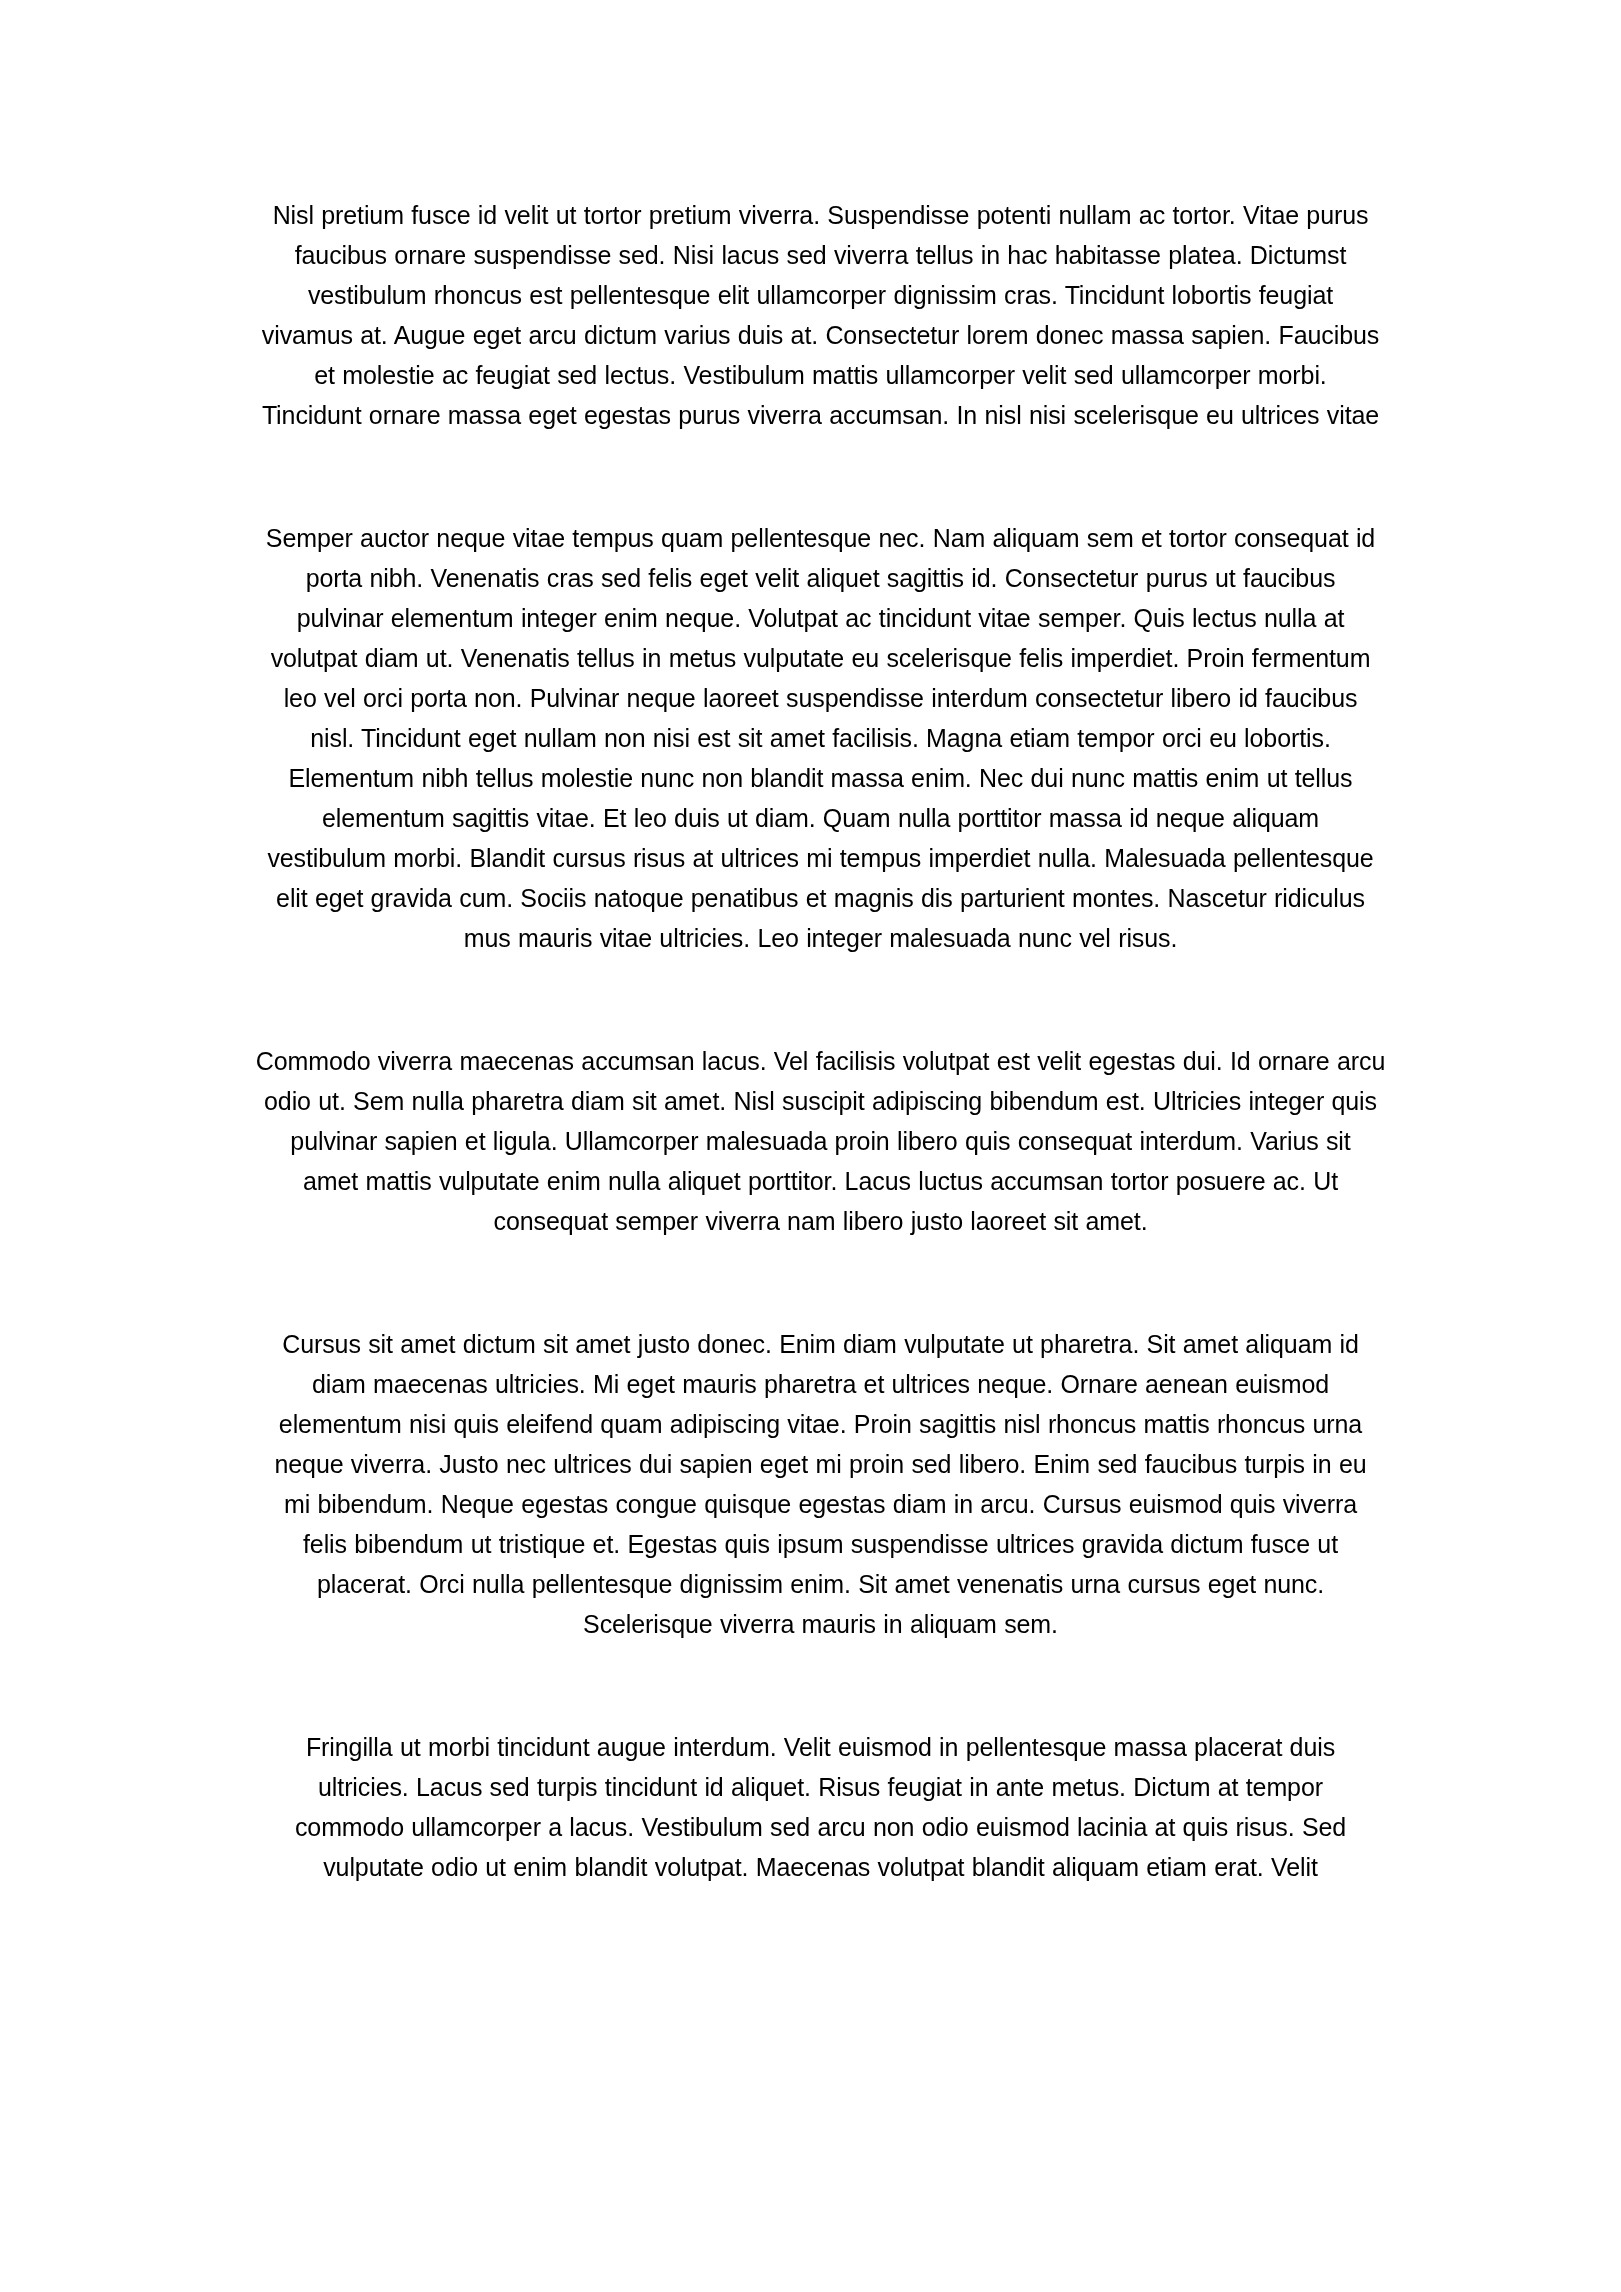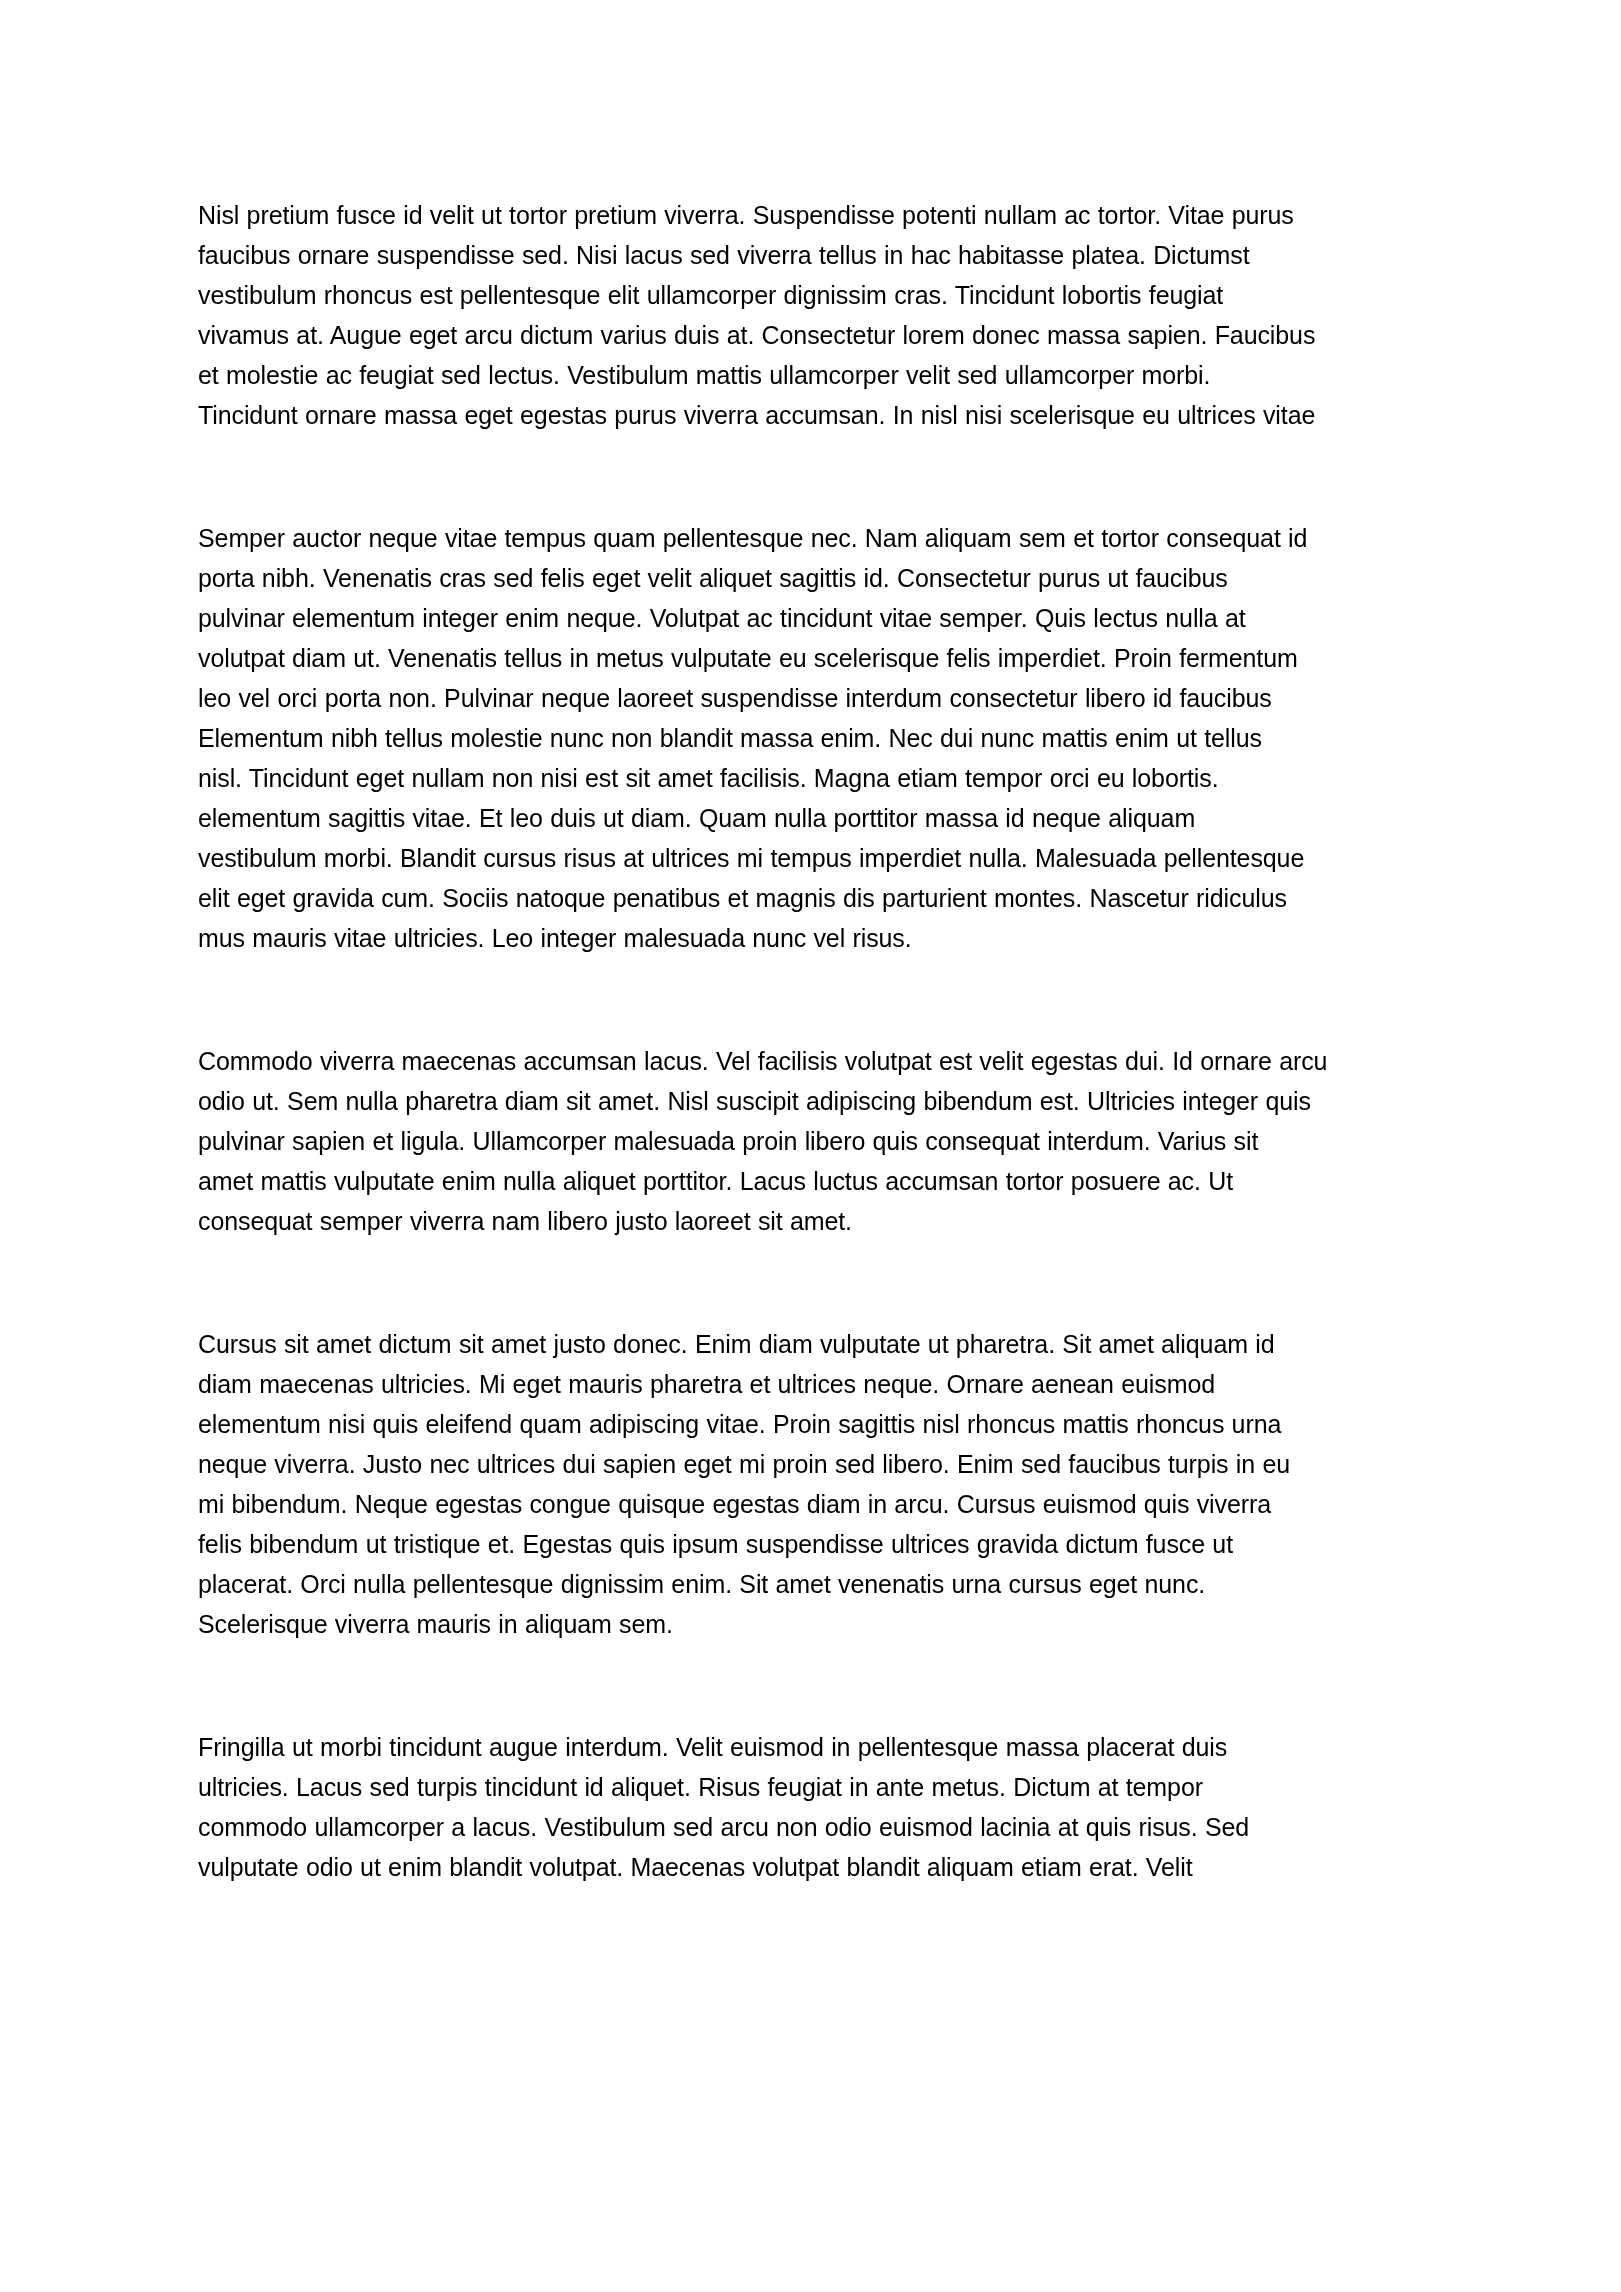--- a/index.html
+++ b/index.html
@@ -13,20 +13,21 @@
       position: relative;
       overflow: hidden;
     }
     .page {
       position: absolute;
       left: 0;
       top: 0;
       width: 1621px;
       height: 1853px;
       background: #ffffff;
+      text-align: center;
     }
     .body-text {
       position: absolute;
       left: 198px;
       top: 195px;
       width: 1245px;
       color: #000000;
       font-family: "Liberation Sans", sans-serif;
       font-size: 25px;
       line-height: 40px;
@@ -57,22 +58,22 @@
       <span class="line">et molestie ac feugiat sed lectus. Vestibulum mattis ullamcorper velit sed ullamcorper morbi.</span>
       <span class="line">Tincidunt ornare massa eget egestas purus viverra accumsan. In nisl nisi scelerisque eu ultrices vitae</span>
     </p>
 
     <p class="paragraph">
       <span class="line">Semper auctor neque vitae tempus quam pellentesque nec. Nam aliquam sem et tortor consequat id</span>
       <span class="line">porta nibh. Venenatis cras sed felis eget velit aliquet sagittis id. Consectetur purus ut faucibus</span>
       <span class="line">pulvinar elementum integer enim neque. Volutpat ac tincidunt vitae semper. Quis lectus nulla at</span>
       <span class="line">volutpat diam ut. Venenatis tellus in metus vulputate eu scelerisque felis imperdiet. Proin fermentum</span>
       <span class="line">leo vel orci porta non. Pulvinar neque laoreet suspendisse interdum consectetur libero id faucibus</span>
+      <span class="line">nisl. Tincidunt eget nullam non nisi est sit amet facilisis. Magna etiam tempor orci eu lobortis.</span>
       <span class="line">Elementum nibh tellus molestie nunc non blandit massa enim. Nec dui nunc mattis enim ut tellus</span>
-      <span class="line">nisl. Tincidunt eget nullam non nisi est sit amet facilisis. Magna etiam tempor orci eu lobortis.</span>
       <span class="line">elementum sagittis vitae. Et leo duis ut diam. Quam nulla porttitor massa id neque aliquam</span>
       <span class="line">vestibulum morbi. Blandit cursus risus at ultrices mi tempus imperdiet nulla. Malesuada pellentesque</span>
       <span class="line">elit eget gravida cum. Sociis natoque penatibus et magnis dis parturient montes. Nascetur ridiculus</span>
       <span class="line">mus mauris vitae ultricies. Leo integer malesuada nunc vel risus.</span>
     </p>
 
     <p class="paragraph">
       <span class="line">Commodo viverra maecenas accumsan lacus. Vel facilisis volutpat est velit egestas dui. Id ornare arcu</span>
       <span class="line">odio ut. Sem nulla pharetra diam sit amet. Nisl suscipit adipiscing bibendum est. Ultricies integer quis</span>
       <span class="line">pulvinar sapien et ligula. Ullamcorper malesuada proin libero quis consequat interdum. Varius sit</span>

